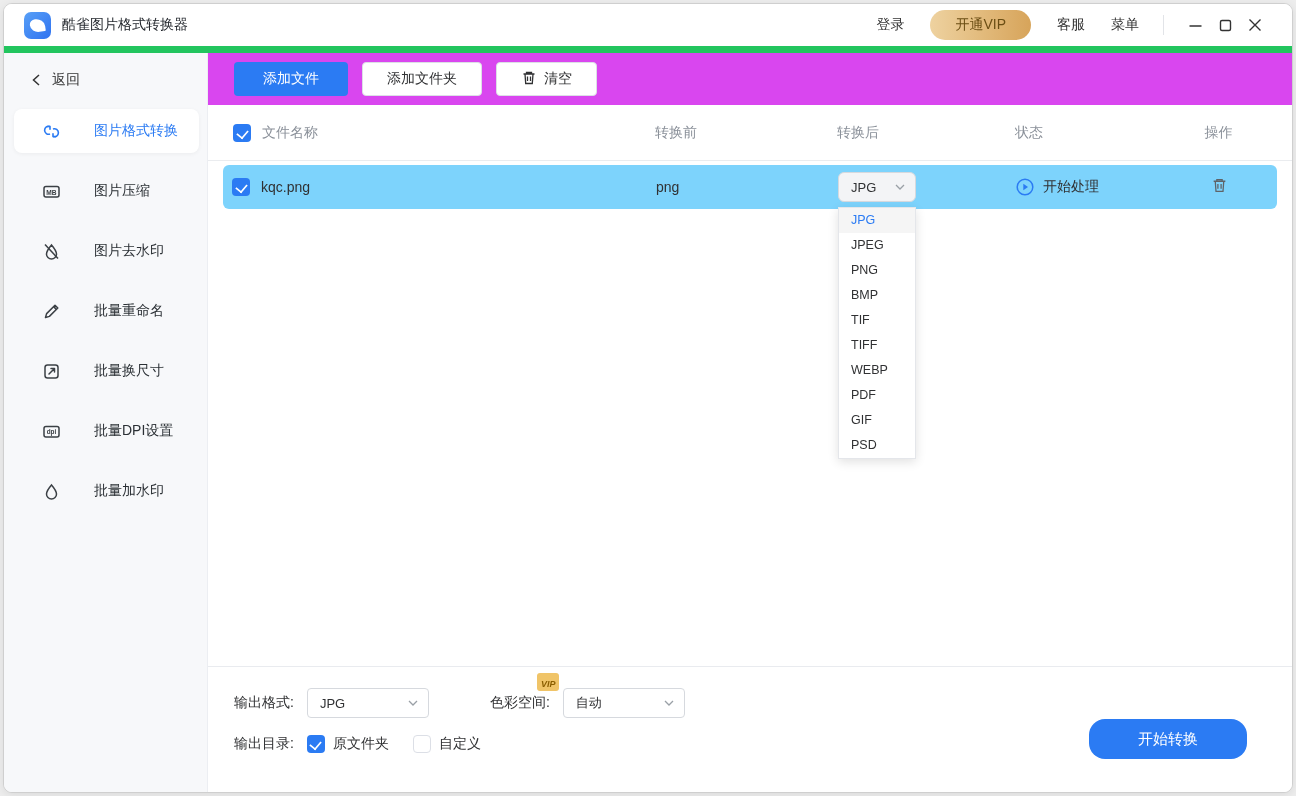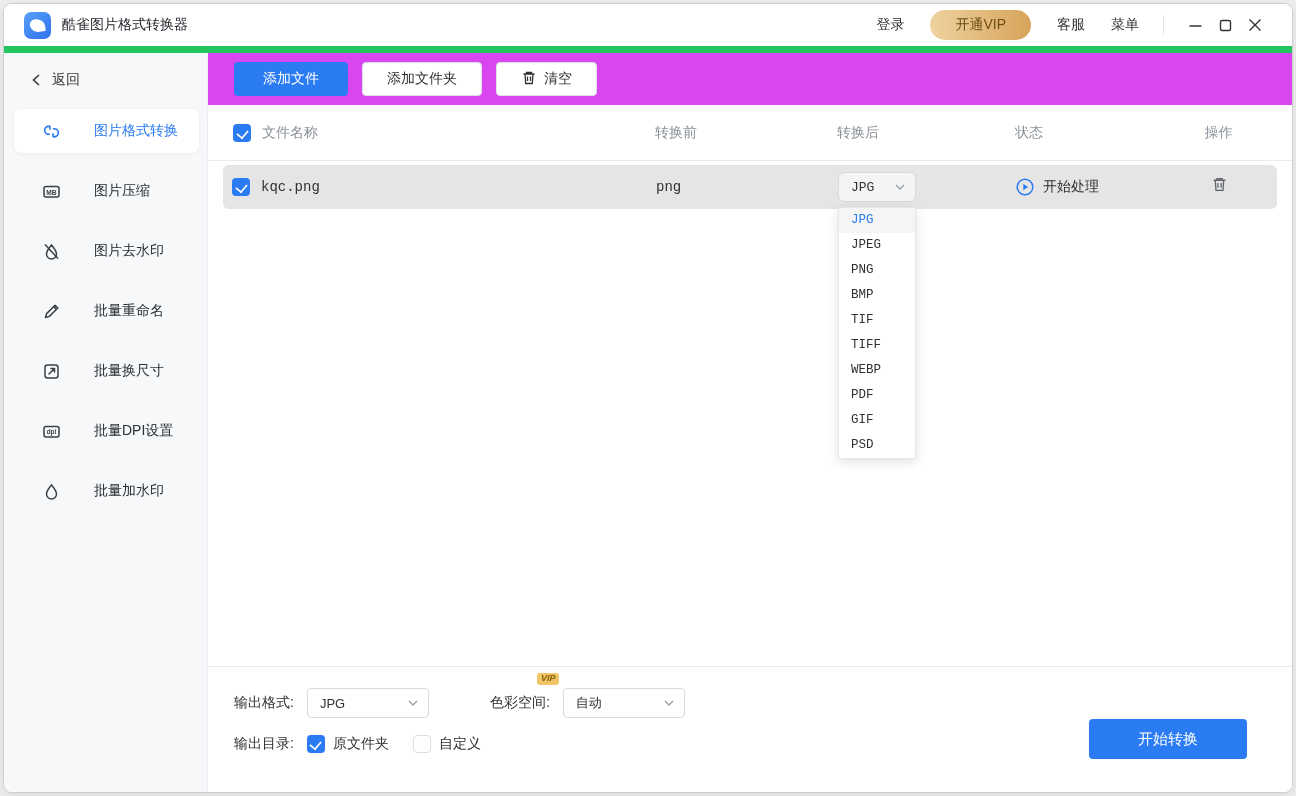--- a/index.html
+++ b/index.html
@@ -91,23 +91,22 @@
     display: grid;
     grid-template-columns: 1fr 182px 178px 146px 115px;
     align-items: center;
   }
   .thead { border-bottom: 1px solid #eaecef; }
   .thead .trow { height: 55px; margin: 0 16px; padding-left: 9px; }
   .th { font-size: 14px; color: #8a9099; }
   .cell-name { display: flex; align-items: center; gap: 11px; }
   .file-row {
     height: 44px; margin: 4px 15px 0;
-    background: #e5e5e5; border-radius: 6px;
+    background: #7dd3fc; border-radius: 6px;
     padding-left: 9px;
-    font-family: Liberation Mono, monospace;
   }
   .td { font-size: 14px; color: #303133; }
   .cell-action { display:flex; justify-content:center; }
   .checkbox {
     width: 18px; height: 18px; border-radius: 4px;
     background: #2b7bf3; position: relative; cursor: pointer; flex: 0 0 18px; display:inline-block;
   }
   .checkbox::after {
     content:""; position:absolute; left:4.5px; top:3px;
     width: 7px; height: 10px;
@@ -149,28 +148,28 @@
     padding: 21px 0 0 26px;
   }
   .f-row { display: flex; align-items: center; }
   .f-row2 { margin-top: 17px; }
   .f-label { font-size: 14px; color: #303133; margin-right: 13px; }
   .cs-group { margin-left: 61px; position: relative; display: flex; align-items: center; }
   .vip-badge {
     position: absolute; left: 47px; top: -15px;
     background: #f0c468; color: #8b5e00;
     font-size: 9px; font-weight: bold; font-style: italic;
-    padding: 1px 4px 2px; border-radius: 3px; line-height: 1;
+    padding: 7px 4px 2px; border-radius: 3px; line-height: 1;
   }
   .chk-group { display: flex; align-items: center; gap: 8px; cursor: pointer; }
   .chk-group + .chk-group { margin-left: 24px; }
   .chk-label { font-size: 14px; color: #303133; }
   .start-btn {
     position: absolute; right: 45px; bottom: 33px;
-    width: 158px; height: 40px; border-radius: 4px;
+    width: 158px; height: 40px; border-radius: 16px;
     background: #2b7bf3; color: #fff; font-size: 15px;
     display: flex; align-items: center; justify-content: center;
     cursor: pointer;
   }
   .chev { margin-left: 8px; }
 </style>
 </head>
 <body>
 
 <div class="window">

